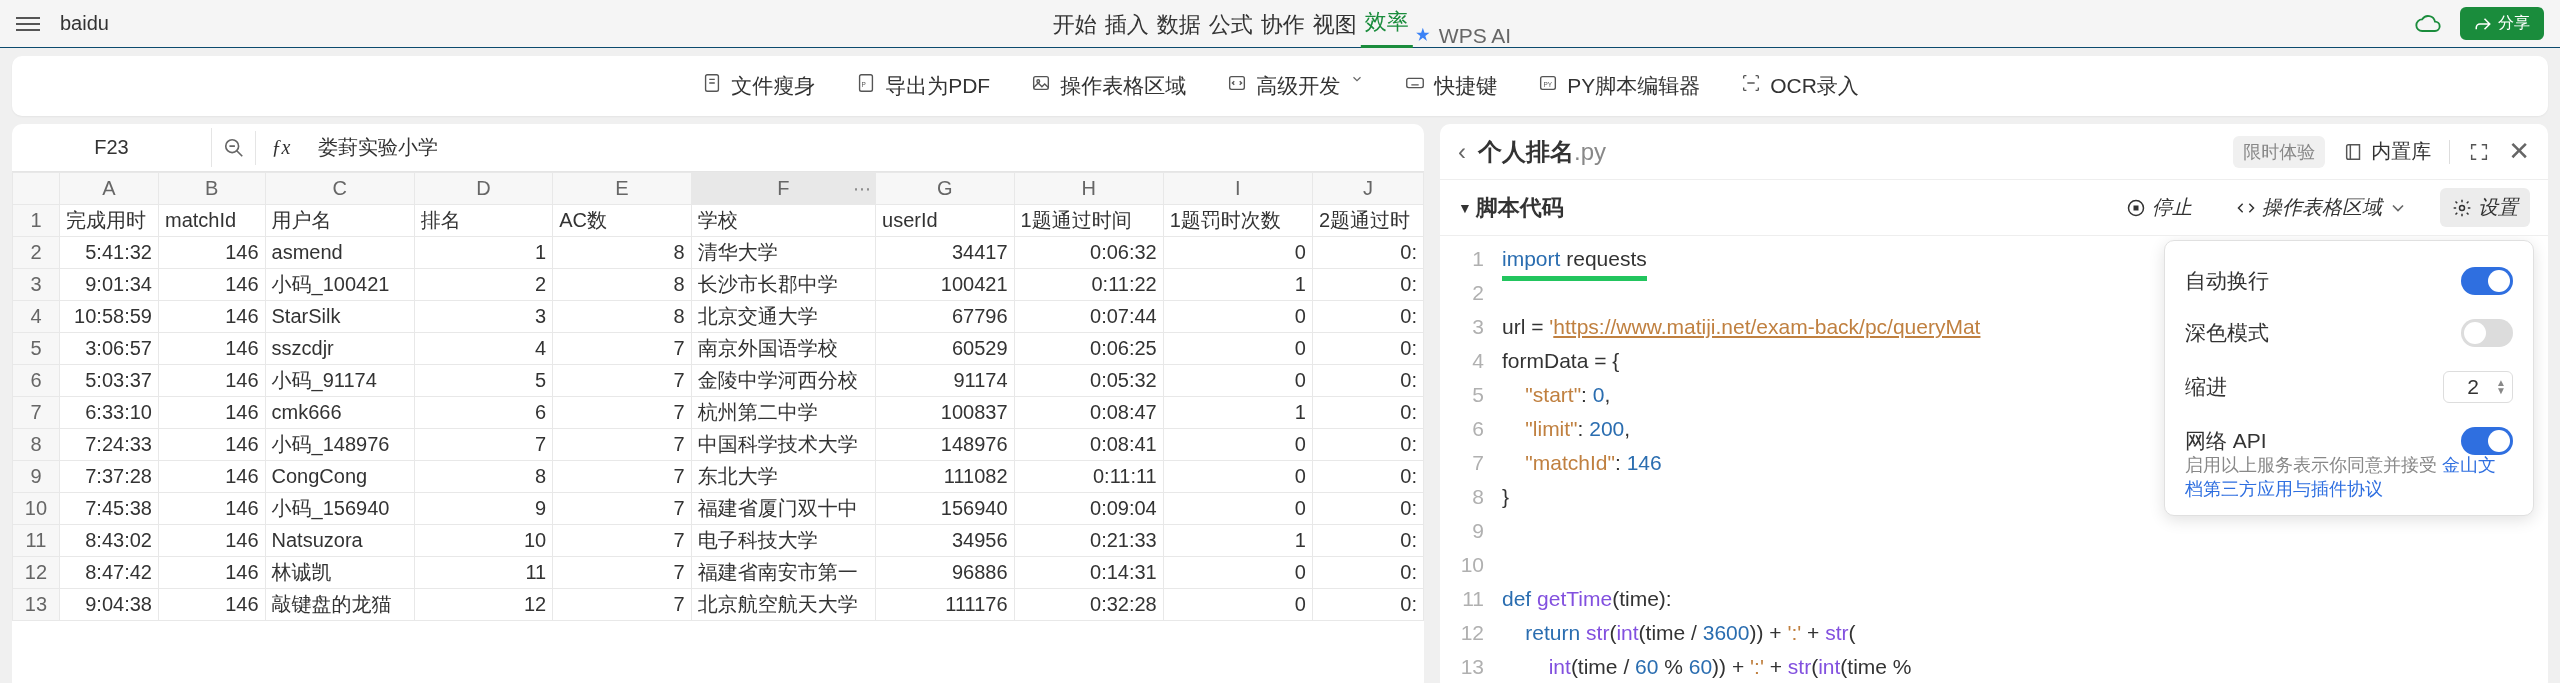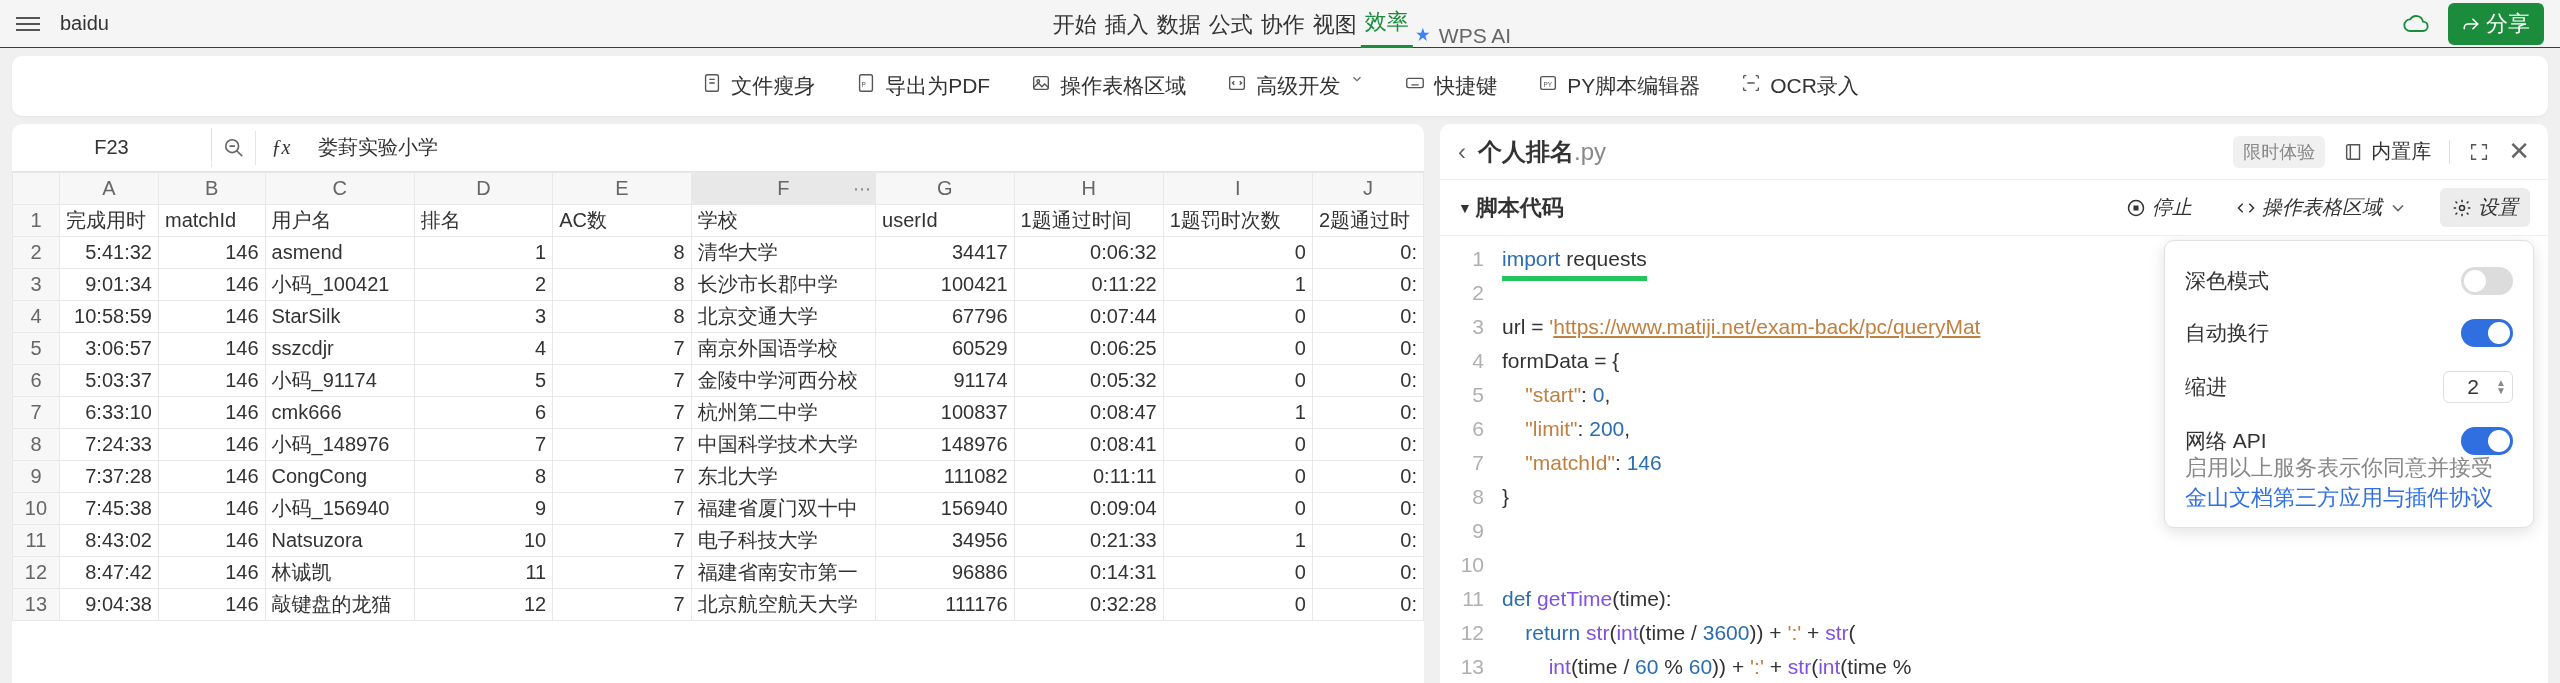--- a/index.html
+++ b/index.html
@@ -9,21 +9,21 @@
 .hamburger { width: 24px; height: 24px; margin-right: 20px; display:flex; flex-direction:column; justify-content:space-around; padding:3px 0;}
 .hamburger span { display:block; height:2px; background:#555; }
 .doc-title { font-size: 20px; color: #333; }
 .menu-tabs { display: flex; margin-left: auto; margin-right: auto; position:absolute; left:50%; transform:translateX(-50%);align-items:flex-end; }
 .menu-tab { font-size: 22px; color: #333; cursor: pointer; padding: 8px 4px; }
 .menu-tab.active { color: #1a8c3c; border-bottom: 3px solid #1a8c3c; }
 .wps-ai { display:flex; align-items:center; gap:6px; color:#666; font-size:21px;}
 .wps-ai svg { width:20px; height:20px;}
 .topbar-right { margin-left:auto; display:flex; align-items:center; gap:18px;}
 .cloud-icon { width:28px; height:28px; color:#888;}
-.share-btn { background:#1a8c3c; color:#fff; border-radius:6px; padding:6px 14px; display:flex; align-items:center; gap:6px; font-size:22px;}
+.share-btn { background:#1a8c3c; color:#fff; border-radius:6px; padding:6px 14px; display:flex; align-items:center; gap:6px; font-size:16px;}
 
 .toolbar-ribbon { background:#fff; margin: 8px 12px; border-radius: 10px; height:60px; display:flex; align-items:center; justify-content:center; gap:40px; box-shadow: 0 1px 2px rgba(0,0,0,0.05);}
 .ribbon-item { display:flex; align-items:flex-start; gap:8px; font-size:21px; color:#333;}
 .ribbon-item svg { width:22px; height:22px; stroke:#555; fill:none; stroke-width:1.5;}
 .ribbon-item .chev { width:14px; height:14px; margin-left:2px;}
 
 .main-split { display:flex; height: calc(100% - 116px); padding: 0 12px 0 12px; gap:16px;}
 
 .sheet-panel { flex: 1; background:#fff; border-radius:10px; display:flex; flex-direction:column; overflow:hidden;}
 .fx-bar { display:flex; align-items:center; height:48px; border-bottom:1px solid #e5e5e5; font-size:20px;}
@@ -75,21 +75,21 @@
 .settings-row { display:flex; align-items:center; justify-content:space-between; padding:12px 0;}
 .toggle { width:52px; height:28px; border-radius:14px; position:relative;}
 .toggle.on { background:#2f6fe0;}
 .toggle.off { background:#dcdcdc;}
 .toggle .knob { width:22px; height:22px; background:#fff; border-radius:50%; position:absolute; top:3px;}
 .toggle.on .knob { right:3px;}
 .toggle.off .knob { left:3px;}
 .num-input { width:70px; height:32px; border:1px solid #ddd; border-radius:6px; display:flex; align-items:center; padding:0 6px;}
 .num-input span { flex:1; text-align:center;}
 .num-input .spin { display:flex; flex-direction:column; font-size:10px; color:#888; line-height:8px;}
-.settings-note { font-size:22px; color:#888; margin-top:-6px;}
+.settings-note { font-size:18px; color:#888; margin-top:-6px;}
 .settings-note a { color:#2f6fe0; text-decoration:none;}
 .settings-link { color:#333; padding:10px 0; display:block;}
 </style>
 </head>
 <body>
 
 <div class="topbar">
   <div class="hamburger">
       <span></span>
       <span></span>
@@ -475,28 +475,28 @@
             <div>10</div>
             <div>11</div>
             <div>12</div>
             <div>13</div>
           </div>
         <div class="code-lines" id="codelines"><div class="l"><span class="cur-line"><span class="kw">import</span> <span class="id">requests</span></span></div><div class="l">&nbsp;</div><div class="l"><span class="id">url</span> = <span class="str">'</span><span class="url">https://www.matiji.net/exam-back/pc/queryMat</span></div><div class="l"><span class="id">formData</span> = {</div><div class="l">    <span class="str">"start"</span>: <span class="num-lit">0</span>,</div><div class="l">    <span class="str">"limit"</span>: <span class="num-lit">200</span>,</div><div class="l">    <span class="str">"matchId"</span>: <span class="num-lit">146</span></div><div class="l">}</div><div class="l">&nbsp;</div><div class="l">&nbsp;</div><div class="l"><span class="kw">def</span> <span class="fn">getTime</span>(time):</div><div class="l">    <span class="kw">return</span> <span class="bi">str</span>(<span class="bi">int</span>(time / <span class="num-lit">3600</span>)) + <span class="str">':'</span> + <span class="bi">str</span>(</div><div class="l">        <span class="bi">int</span>(time / <span class="num-lit">60</span> % <span class="num-lit">60</span>)) + <span class="str">':'</span> + <span class="bi">str</span>(<span class="bi">int</span>(time %</div></div>
       </div>
 
       <div class="settings-pop">
         <div class="settings-row">
-          <span>深色模式</span>
-          <div class="toggle off">
+          <span>自动换行</span>
+          <div class="toggle on">
               <div class="knob"></div>
             </div>
         </div>
         <div class="settings-row">
-          <span>自动换行</span>
-          <div class="toggle on">
+          <span>深色模式</span>
+          <div class="toggle off">
               <div class="knob"></div>
             </div>
         </div>
         <div class="settings-row">
           <span>缩进</span>
           <div class="num-input">
               <span>2</span>
               <div class="spin">▲<br>▼</div>
             </div>
         </div>

